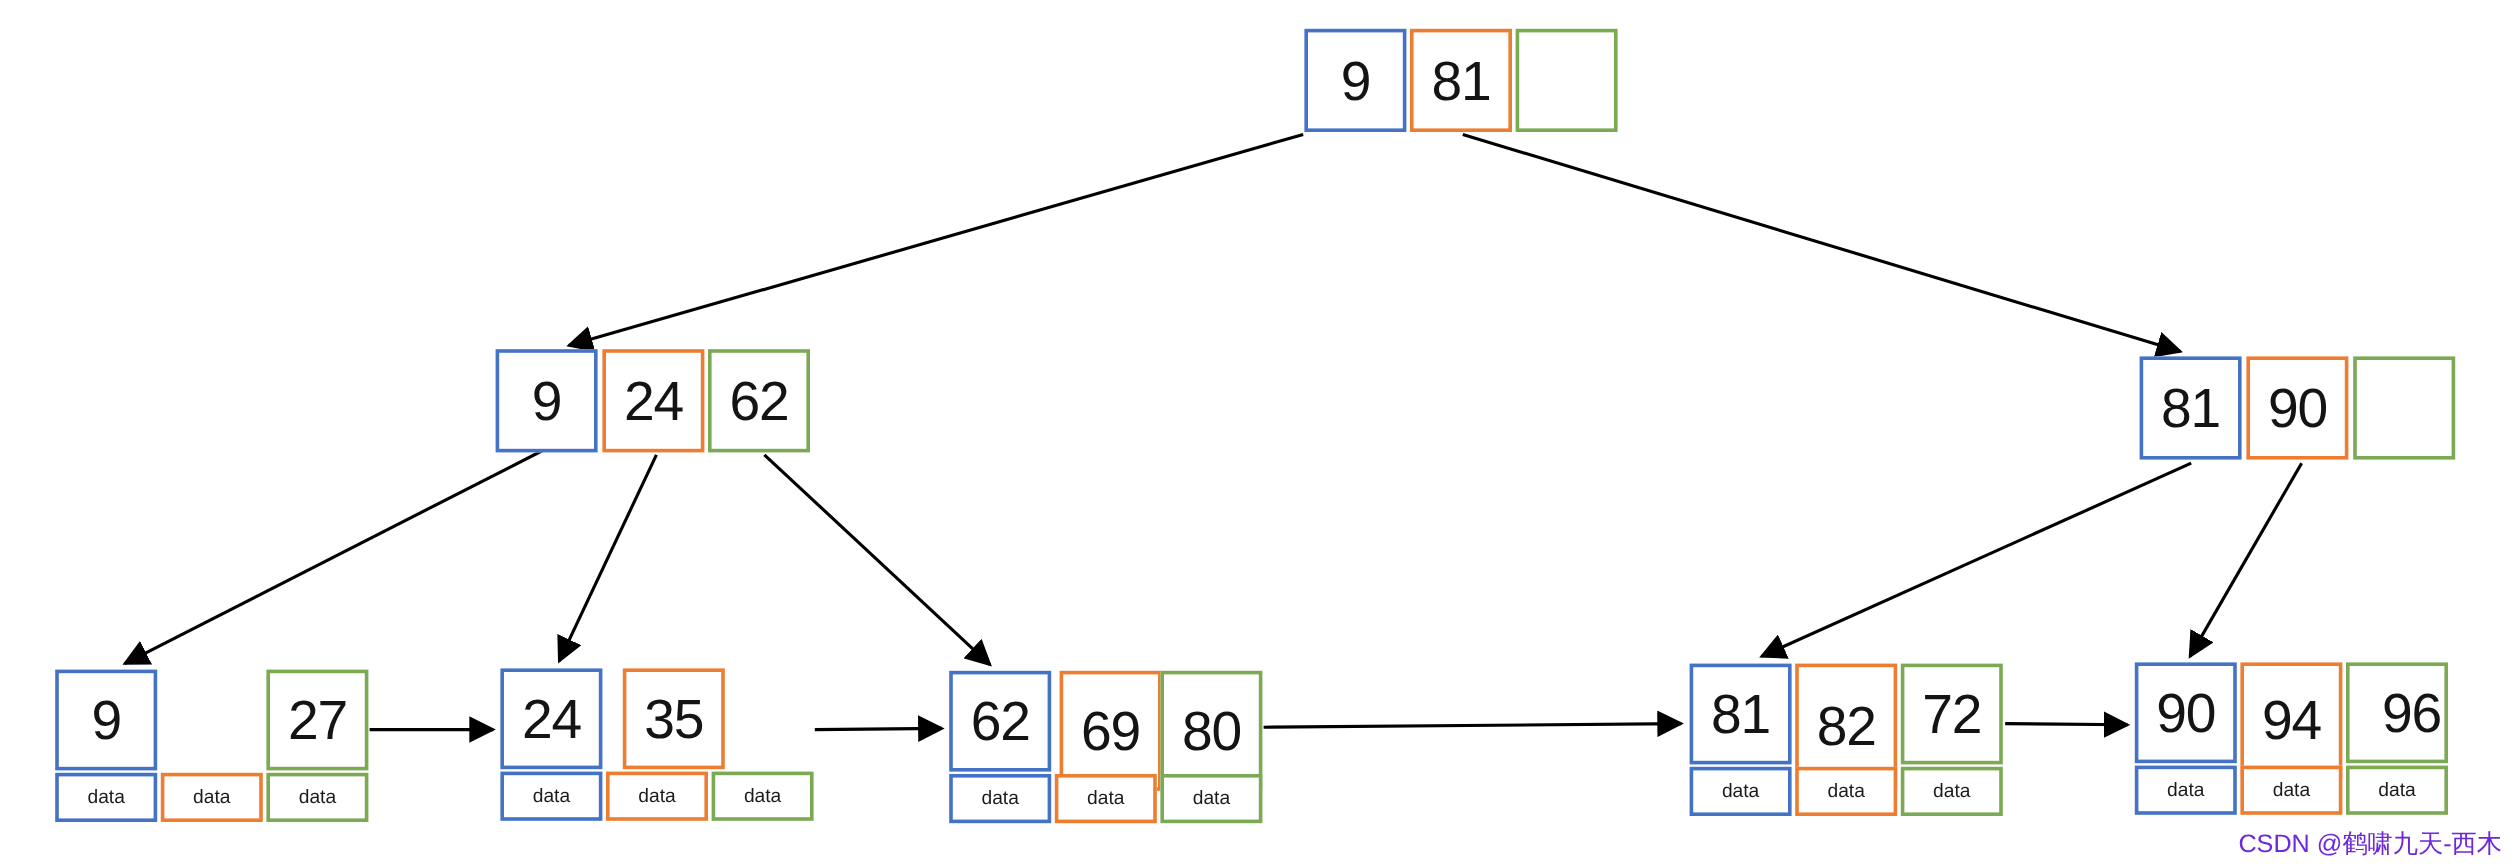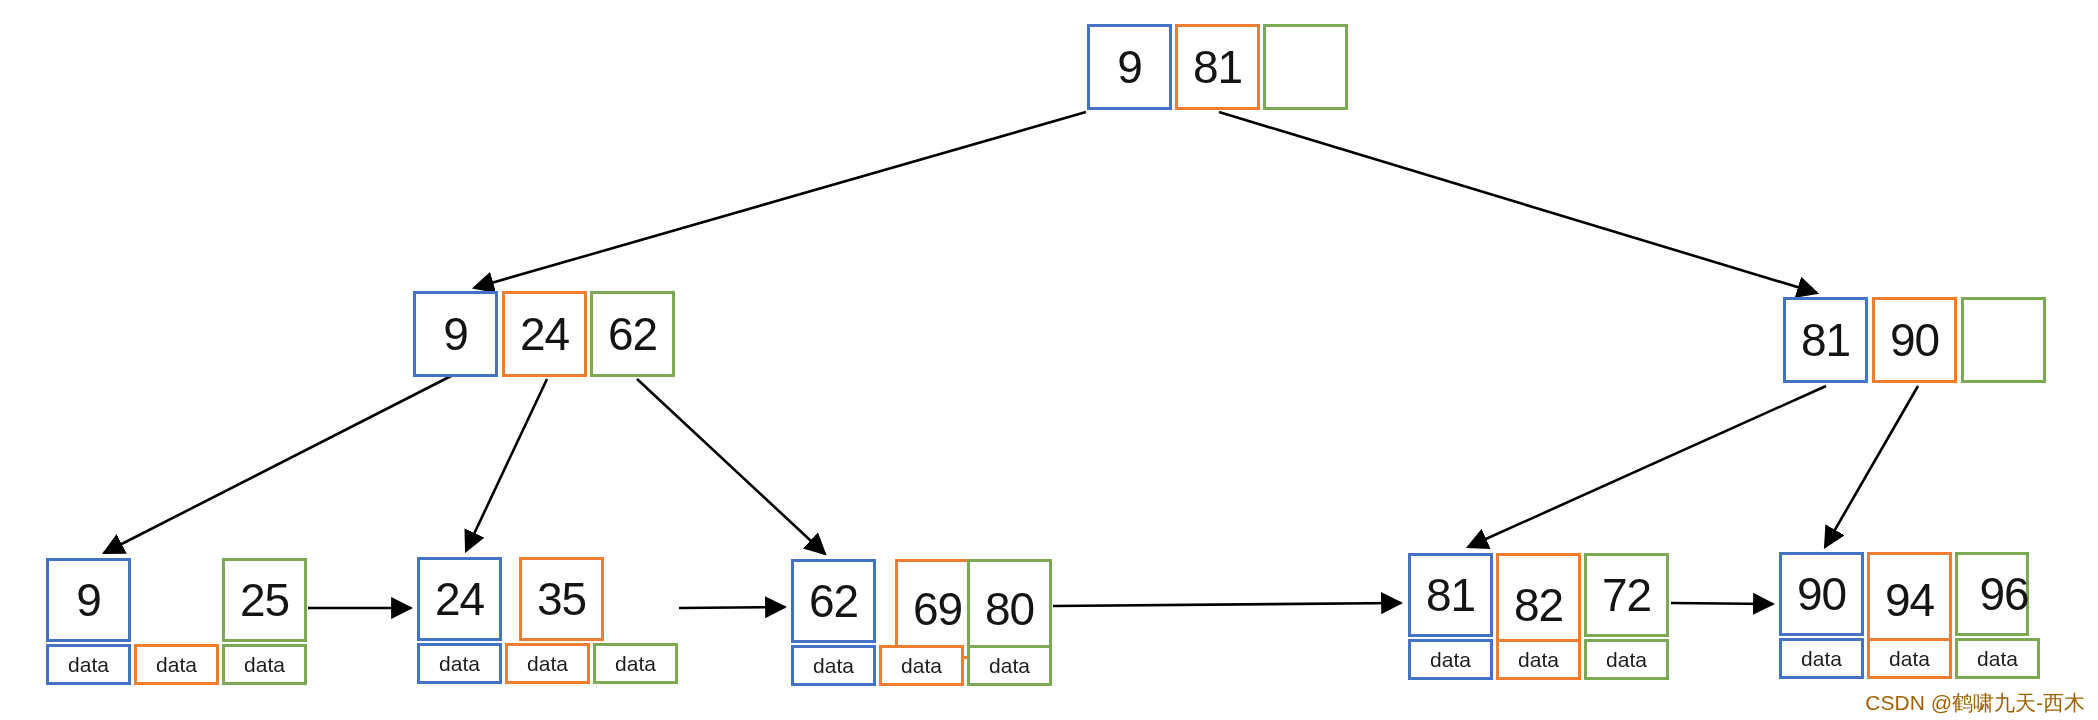--- a/index.html
+++ b/index.html
@@ -22,27 +22,27 @@
     position: absolute;
     box-sizing: border-box;
     background: #ffffff;
     border: 3px solid #000;
     display: flex;
     align-items: center;
     justify-content: center;
     color: #141414;
   }
   .key-cell   { font-size: 46px; letter-spacing: -1px; }
-  .data-cell  { font-size: 21px; color: #1c1c1c; }
+  .data-cell  { font-size: 16px; color: #1c1c1c; }
   #watermark {
     position: absolute;
     right: 13px;
     bottom: 3px;
     font-size: 21px;
-    color: #a16207;
+    color: #6d28d9;
     text-shadow: 1px 1px 0 #ffffff;
     white-space: nowrap;
   }
 </style>
 </head>
 <body>
 
 <div id="canvas">
   <svg id="edges-svg">
     <defs>
@@ -78,50 +78,50 @@
       </div>
       <div class="tree-node" style="left: 1783px; top: 297px; width: 263px; height: 86px;">
         <div class="cell key-cell" style="left: 0px; top: 0px; width: 85px; height: 86px; border-color: rgb(68, 114, 196);">81</div>
         <div class="cell key-cell" style="left: 89px; top: 0px; width: 85px; height: 86px; border-color: rgb(237, 125, 49);">90</div>
         <div class="cell key-cell" style="left: 178px; top: 0px; width: 85px; height: 86px; border-color: rgb(124, 169, 83);"></div>
       </div>
       <div class="tree-node" style="left: 46px; top: 558px; width: 261px; height: 127px;">
         <div class="cell key-cell" style="left: 0px; top: 0px; width: 85px; height: 84px; border-color: rgb(68, 114, 196);">9</div>
         <div class="cell data-cell" style="left: 0px; top: 86px; width: 85px; height: 41px; border-color: rgb(68, 114, 196);">data</div>
         <div class="cell data-cell" style="left: 88px; top: 86px; width: 85px; height: 41px; border-color: rgb(237, 125, 49);">data</div>
-        <div class="cell key-cell" style="left: 176px; top: 0px; width: 85px; height: 84px; border-color: rgb(124, 169, 83);">25</div>
+        <div class="cell key-cell" style="left: 176px; top: 0px; width: 85px; height: 84px; border-color: rgb(124, 169, 83);">27</div>
         <div class="cell data-cell" style="left: 176px; top: 86px; width: 85px; height: 41px; border-color: rgb(124, 169, 83);">data</div>
       </div>
       <div class="tree-node" style="left: 417px; top: 557px; width: 261px; height: 127px;">
         <div class="cell key-cell" style="left: 0px; top: 0px; width: 85px; height: 84px; border-color: rgb(68, 114, 196);">24</div>
         <div class="cell data-cell" style="left: 0px; top: 86px; width: 85px; height: 41px; border-color: rgb(68, 114, 196);">data</div>
         <div class="cell key-cell" style="left: 88px; top: 0px; width: 85px; height: 84px; border-color: rgb(237, 125, 49); margin-left: 14px;">35</div>
         <div class="cell data-cell" style="left: 88px; top: 86px; width: 85px; height: 41px; border-color: rgb(237, 125, 49);">data</div>
         <div class="cell data-cell" style="left: 176px; top: 86px; width: 85px; height: 41px; border-color: rgb(124, 169, 83);">data</div>
       </div>
       <div class="tree-node" style="left: 791px; top: 559px; width: 261px; height: 127px;">
         <div class="cell key-cell" style="left: 0px; top: 0px; width: 85px; height: 84px; border-color: rgb(68, 114, 196);">62</div>
         <div class="cell data-cell" style="left: 0px; top: 86px; width: 85px; height: 41px; border-color: rgb(68, 114, 196);">data</div>
-        <div class="cell key-cell" style="left: 104px; top: 0px; width: 85px; height: 100px; border-color: rgb(237, 125, 49);">69</div>
+        <div class="cell key-cell" style="left: 92px; top: 0px; width: 85px; height: 100px; border-color: rgb(237, 125, 49);">69</div>
         <div class="cell data-cell" style="left: 88px; top: 86px; width: 85px; height: 41px; border-color: rgb(237, 125, 49);">data</div>
         <div class="cell key-cell" style="left: 176px; top: 0px; width: 85px; height: 100px; border-color: rgb(124, 169, 83);">80</div>
         <div class="cell data-cell" style="left: 176px; top: 86px; width: 85px; height: 41px; border-color: rgb(124, 169, 83);">data</div>
       </div>
       <div class="tree-node" style="left: 1408px; top: 553px; width: 261px; height: 127px;">
         <div class="cell key-cell" style="left: 0px; top: 0px; width: 85px; height: 84px; border-color: rgb(68, 114, 196);">81</div>
         <div class="cell data-cell" style="left: 0px; top: 86px; width: 85px; height: 41px; border-color: rgb(68, 114, 196);">data</div>
         <div class="cell key-cell" style="left: 88px; top: 0px; width: 85px; height: 104px; border-color: rgb(237, 125, 49);">82</div>
         <div class="cell data-cell" style="left: 88px; top: 86px; width: 85px; height: 41px; border-color: rgb(237, 125, 49);">data</div>
         <div class="cell key-cell" style="left: 176px; top: 0px; width: 85px; height: 84px; border-color: rgb(124, 169, 83);">72</div>
         <div class="cell data-cell" style="left: 176px; top: 86px; width: 85px; height: 41px; border-color: rgb(124, 169, 83);">data</div>
       </div>
       <div class="tree-node" style="left: 1779px; top: 552px; width: 261px; height: 127px;">
         <div class="cell key-cell" style="left: 0px; top: 0px; width: 85px; height: 84px; border-color: rgb(68, 114, 196);">90</div>
         <div class="cell data-cell" style="left: 0px; top: 86px; width: 85px; height: 41px; border-color: rgb(68, 114, 196);">data</div>
         <div class="cell key-cell" style="left: 88px; top: 0px; width: 85px; height: 96px; border-color: rgb(237, 125, 49);">94</div>
         <div class="cell data-cell" style="left: 88px; top: 86px; width: 85px; height: 41px; border-color: rgb(237, 125, 49);">data</div>
-        <div class="cell key-cell" style="left: 176px; top: 0px; width: 74px; height: 84px; border-color: rgb(124, 169, 83); padding-left: 24px;">96</div>
+        <div class="cell key-cell" style="left: 176px; top: 0px; width: 85px; height: 84px; border-color: rgb(124, 169, 83); padding-left: 24px;">96</div>
         <div class="cell data-cell" style="left: 176px; top: 86px; width: 85px; height: 41px; border-color: rgb(124, 169, 83);">data</div>
       </div>
     </div>
 
   <div id="watermark">CSDN @鹤啸九天-西木</div>
 </div>
 
 </body></html>

